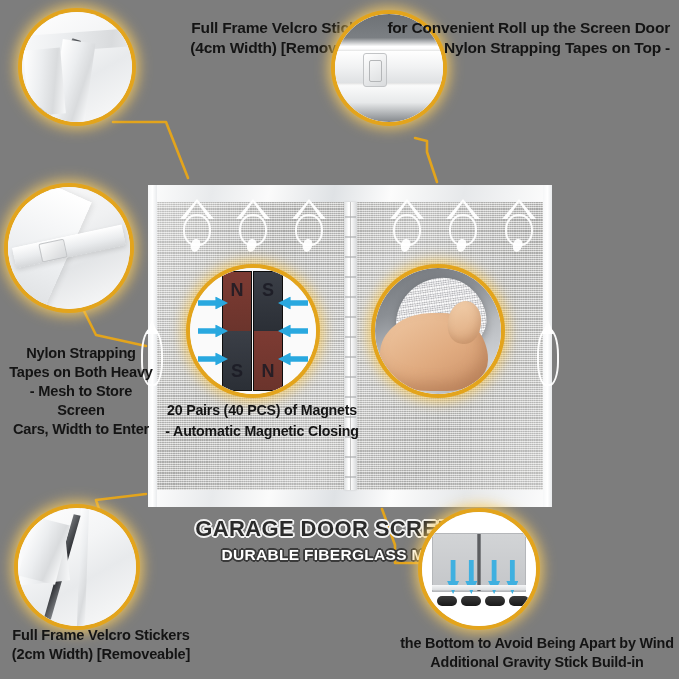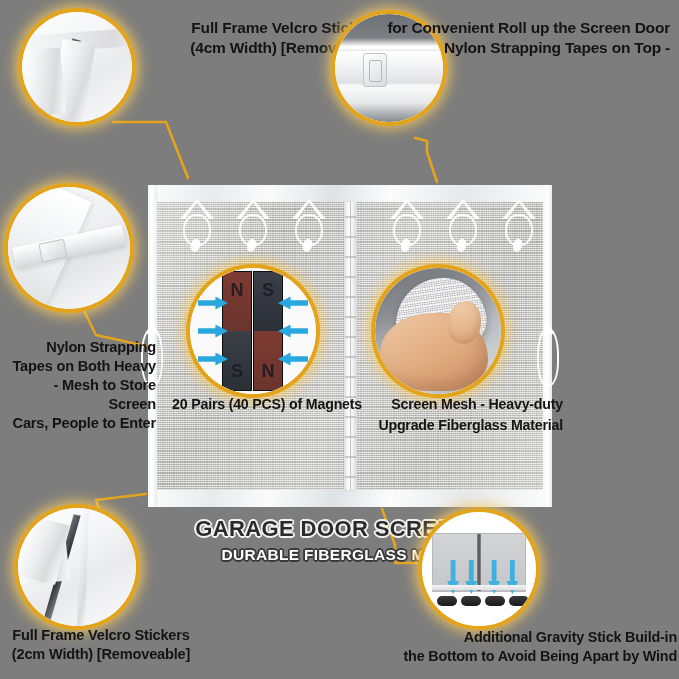--- a/index.html
+++ b/index.html
@@ -19,21 +19,21 @@
           background:#f2f2f2;
           box-shadow:0 0 0 4px #e3a41c, 0 0 13px 7px rgba(247,202,95,.85);
   }
   .bubble .inner{position:absolute;inset:0;border-radius:50%;overflow:hidden;}
 
   
   .caption{position:absolute;color:#141414;font-weight:bold;line-height:1.30;
            letter-spacing:-.2px;}
   .caption.c-right{text-align:right;}
   .caption.c-center{text-align:center;}
-  .caption.c-left{text-align:right;}
+  .caption.c-left{text-align:center;margin-top:6px;}
 
   
   #panel{position:absolute;left:148px;top:185px;width:404px;height:322px;
          background:#ffffff;}
   .frame-top,.frame-bot{position:absolute;left:0;width:100%;height:17px;
         background:
           linear-gradient(100deg,#fdfdfd 0%,#e8eaec 16%,#fbfbfb 30%,#dfe2e5 46%,
           #fcfcfc 60%,#e6e8ea 78%,#fdfdfd 100%);
   }
   .frame-top{top:0;}
@@ -299,21 +299,21 @@
     <div class="inner strap-bg">
       <div class="strap-diag"></div>
       <div class="strap-cross"></div>
       <div class="strap-clip"></div>
     </div>
   </div>
   <div class="caption c-left" style="left:6px;top:338px;width:150px;font-size:14.6px">
     <div>Nylon Strapping</div>
     <div>Tapes on Both Heavy</div>
     <div>- Mesh to Store Screen</div>
-    <div>Cars, People to Enter</div>
+    <div>Cars, Width to Enter</div>
   </div>
 
   <div class="bubble" style="left:190px;top:268px;width:126px;height:126px">
     <div class="inner" style="background:#fafafa">
       <div class="mag-wrap">
         <div class="mag">
           <div class="half" style="top:0;background:linear-gradient(180deg,#7d3b33,#6b342c)"></div>
           <div class="half" style="bottom:0;background:linear-gradient(180deg,#3b3f47,#2b2f36)"></div>
           <div class="lbl" style="top:8px">N</div>
           <div class="lbl" style="bottom:8px">S</div>
@@ -332,34 +332,31 @@
       </div>
       <div class="arrow-col" style="right:8px">
         <div class="arr arrL"></div>
         <div class="arr arrL"></div>
         <div class="arr arrL"></div>
       </div>
     </div>
   </div>
   <div class="caption c-left" style="left:162px;top:394px;width:200px;font-size:14.2px;line-height:1.45">
     <div>20 Pairs (40 PCS) of Magnets</div>
+    <div>- Automatic Magnetic Closing</div>
   </div>
 
   <div class="bubble" style="left:375px;top:268px;width:126px;height:126px">
     <div class="inner">
       <div class="hand-bg"></div>
       <div class="mesh-patch"></div>
       <div class="hand"></div>
       <div class="thumb"></div>
     </div>
   </div>
-  <div class="caption c-left" style="left:363px;top:394px;width:200px;font-size:14.2px;line-height:1.45">
-    <div>Screen Mesh - Heavy-duty</div>
-    <div>Upgrade Fiberglass Material</div>
-  </div>
 
   <div class="bubble" style="left:18px;top:508px;width:118px;height:118px">
     <div class="inner velcro-bg">
       <div class="velcro-strip" style="left:52%;top:-6%;width:7%;height:112%;transform:rotate(2deg)"></div>
       <div class="velcro-dark" style="left:34%;top:4%;width:6%;height:96%;transform:rotate(11deg) skewX(-5deg)"></div>
       <div class="velcro-strip" style="left:0%;top:30%;width:42%;height:34%;transform:rotate(-6deg)"></div>
       <div class="velcro-strip" style="left:6%;top:10%;width:32%;height:52%;transform:rotate(14deg)"></div>
     </div>
   </div>
   <div class="caption c-center" style="left:6px;top:626px;width:190px;font-size:14.6px">
@@ -385,17 +382,17 @@
           <i></i>
         </div>
       <div class="gs-strip" style="top:64%"></div>
       <div class="gs-stick" style="left:13%;top:74%;width:18%"></div>
       <div class="gs-stick" style="left:34%;top:74%;width:18%"></div>
       <div class="gs-stick" style="left:55%;top:74%;width:18%"></div>
       <div class="gs-stick" style="left:76%;top:74%;width:18%"></div>
     </div>
   </div>
   <div class="caption c-left" style="left:397px;top:628px;width:280px;font-size:14.4px">
+    <div>the Bottom to Avoid Being Apart by Wind</div>
     <div>Additional Gravity Stick Build-in</div>
-    <div>the Bottom to Avoid Being Apart by Wind</div>
   </div>
 
 </div>
 
 </body></html>

